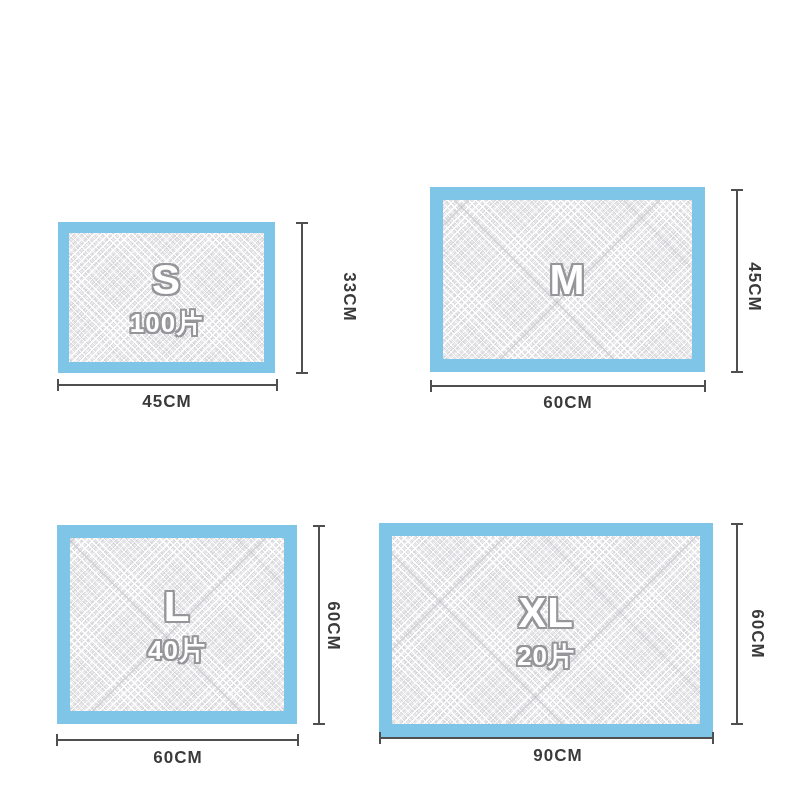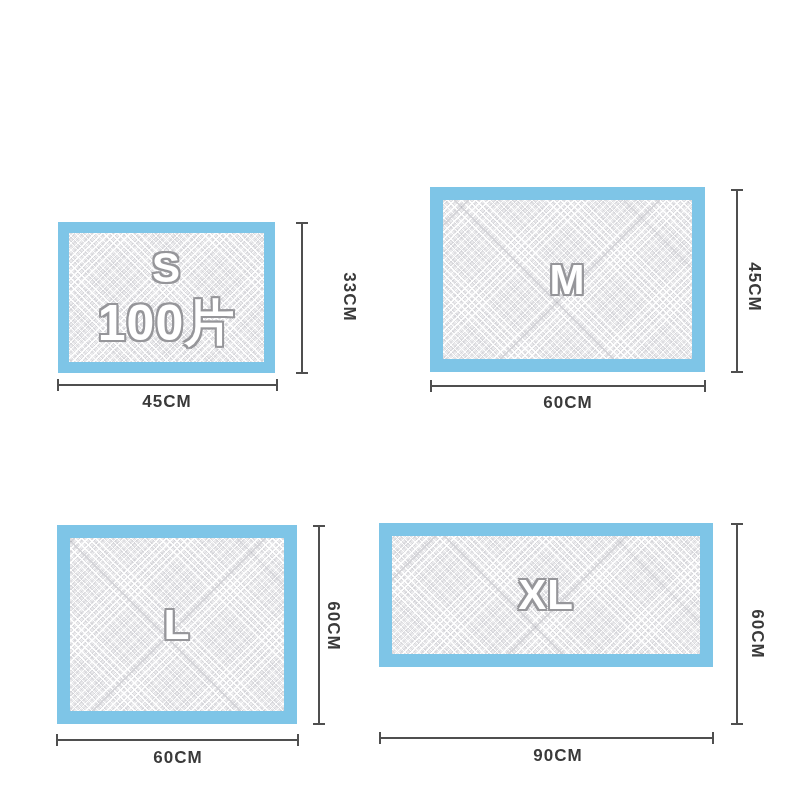--- a/index.html
+++ b/index.html
@@ -55,21 +55,21 @@
       -2px -2px 0 var(--size-text-outline,#96969a),
        2px -2px 0 var(--size-text-outline,#96969a),
       -2px  2px 0 var(--size-text-outline,#96969a),
        2px  2px 0 var(--size-text-outline,#96969a),
       -2px  0   0 var(--size-text-outline,#96969a),
        2px  0   0 var(--size-text-outline,#96969a),
        0   -2px 0 var(--size-text-outline,#96969a),
        0    2px 0 var(--size-text-outline,#96969a);
   }
   .size-text .letter{font-size:42px;}
-  .size-text .count{font-size:50px;}
+  .size-text .count{font-size:26px;}
 
   
   .dim-h{
     position:absolute;height:2px;
     background:var(--dim-line,#4f4f4f);
   }
   .dim-h::before,.dim-h::after{
     content:"";position:absolute;top:-5px;width:2px;height:12px;
     background:var(--dim-line,#4f4f4f);
   }
@@ -112,21 +112,21 @@
   .g-m .dim-label-v{left:704px; top:277px;}
   .g-m .dim-h      {left:430px; top:385px; width:276px;}
   .g-m .dim-label-h{left:518px; top:393px;}
   
   .g-l .pad        {left:57px;  top:525px; width:240px; height:199px;}
   .g-l .dim-v      {left:318px; top:525px; height:200px;}
   .g-l .dim-label-v{left:283px; top:616px;}
   .g-l .dim-h      {left:56px;  top:739px; width:243px;}
   .g-l .dim-label-h{left:128px; top:748px;}
   
-  .g-xl .pad        {left:379px; top:523px; width:334px; height:144px;}
+  .g-xl .pad        {left:379px; top:523px; width:334px; height:214px;}
   .g-xl .dim-v      {left:736px; top:523px; height:202px;}
   .g-xl .dim-label-v{left:707px; top:624px;}
   .g-xl .dim-h      {left:379px; top:737px; width:335px;}
   .g-xl .dim-label-h{left:508px; top:746px;}
 </style>
 </head>
 <body>
 
 <div class="stage">
 
@@ -152,32 +152,34 @@
     <div class="dim-v"></div>
     <div class="dim-label dim-label-v">45CM</div>
     <div class="dim-h"></div>
     <div class="dim-label dim-label-h">60CM</div>
   </div>
 
   <div class="group g-l">
     <div class="pad big fold">
       <div class="size-text">
         <span class="letter">L</span>
+        <span class="count">40片</span>
       </div>
     </div>
     <div class="dim-v"></div>
     <div class="dim-label dim-label-v">60CM</div>
     <div class="dim-h"></div>
     <div class="dim-label dim-label-h">60CM</div>
   </div>
 
   <div class="group g-xl">
     <div class="pad big fold">
       <div class="size-text">
         <span class="letter">XL</span>
+        <span class="count">20片</span>
       </div>
     </div>
     <div class="dim-v"></div>
     <div class="dim-label dim-label-v">60CM</div>
     <div class="dim-h"></div>
     <div class="dim-label dim-label-h">90CM</div>
   </div>
 
 </div>
 

